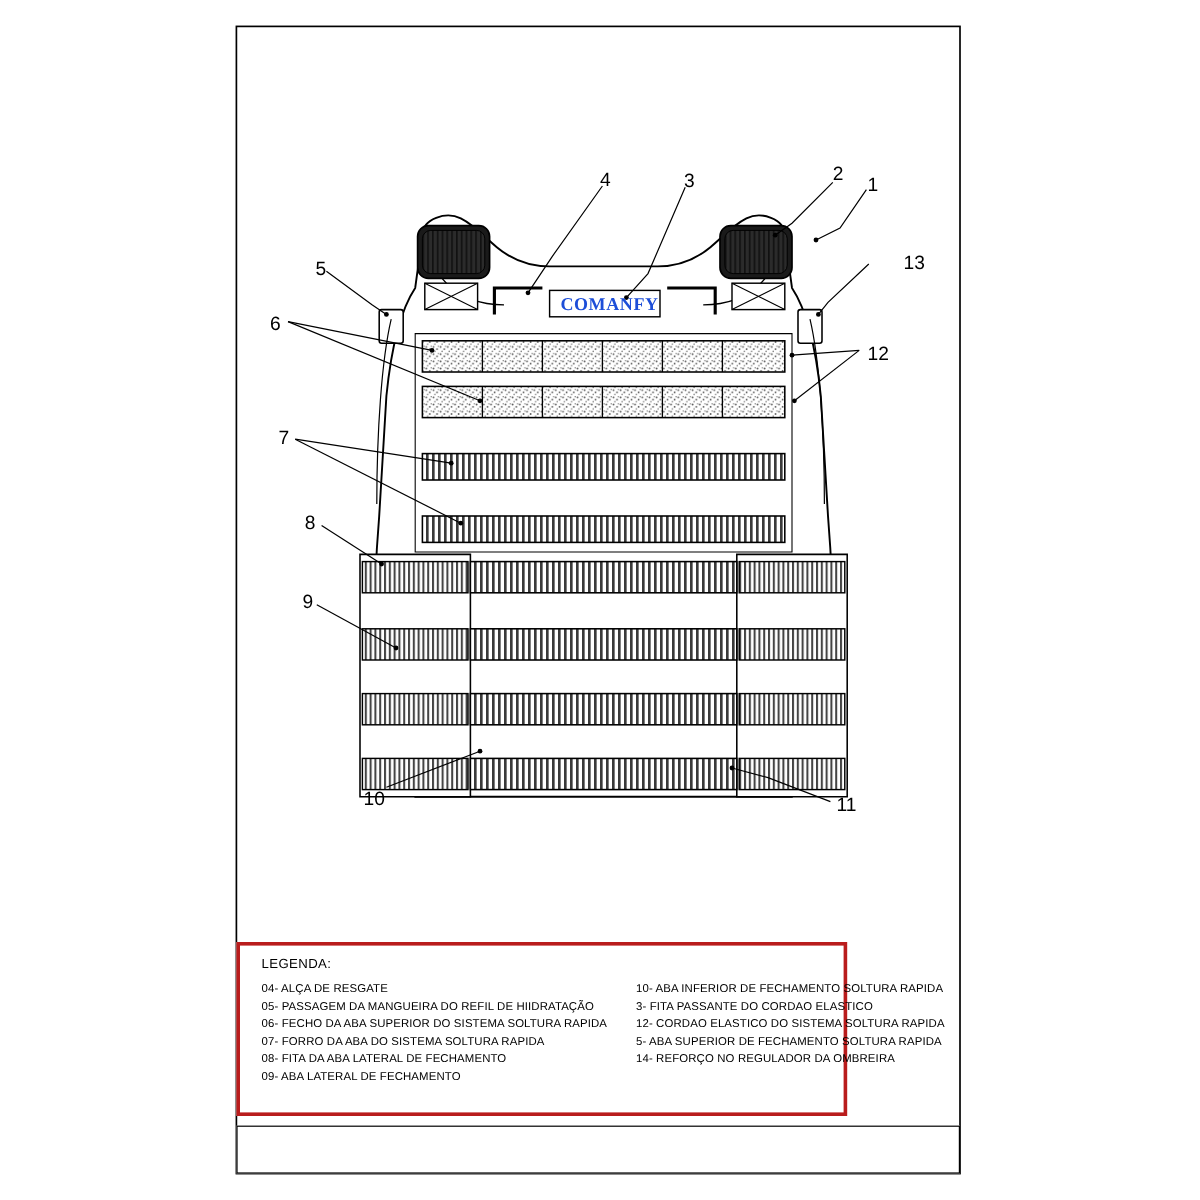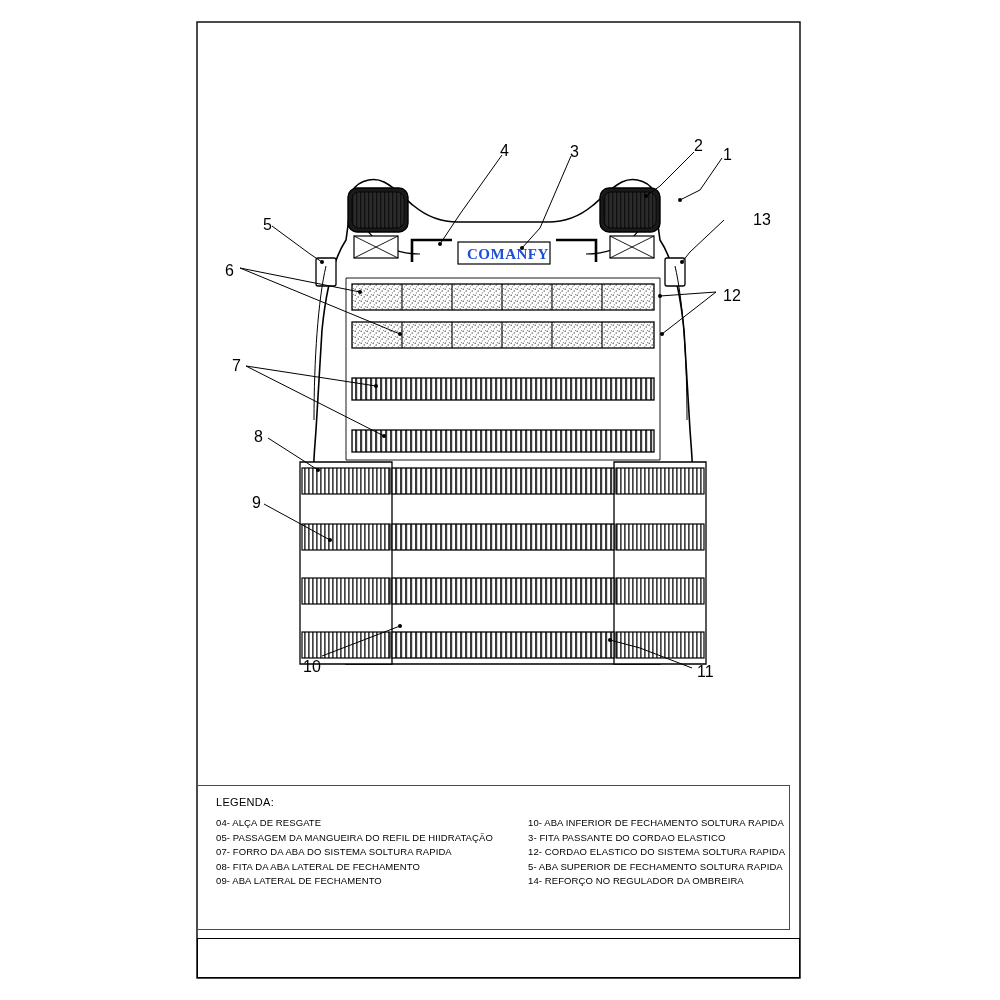--- a/index.html
+++ b/index.html
@@ -42,24 +42,24 @@
     font-weight: 700;
     font-size: 15px;
     letter-spacing: 0.5px;
     color: #1d4ed8;
     white-space: nowrap;
   }
   #legend-box {
     position: absolute;
     left: 197px;
     top: 785px;
-    width: 593px;
+    width: 509px;
     height: 145px;
     box-sizing: border-box;
-    border: 1px solid #b91c1c;
+    border: 3px solid #b91c1c;
     background: #fff;
   }
   #legend-title {
     position: absolute;
     left: 18px;
     top: 10px;
     font-size: 11px;
     letter-spacing: 0.3px;
   }
   .legend-col {
@@ -319,20 +319,21 @@
   <div class="callout-label" style="left:697px; top:664px;">11</div>
   <div class="callout-label" style="left:723px; top:288px;">12</div>
   <div class="callout-label" style="left:729px; top:212px;margin-left:24px;">13</div>
 
   <div id="legend-box">
     <div id="legend-title">LEGENDA:</div>
 
     <div class="legend-col" id="legend-col-left">
       <div class="legend-item">04- ALÇA DE RESGATE</div>
       <div class="legend-item">05- PASSAGEM DA MANGUEIRA DO REFIL DE HIIDRATAÇÃO</div>
+      <div class="legend-item">06- FECHO DA ABA SUPERIOR DO SISTEMA SOLTURA RAPIDA</div>
       <div class="legend-item">07- FORRO DA ABA DO SISTEMA SOLTURA RAPIDA</div>
       <div class="legend-item">08- FITA DA ABA LATERAL DE FECHAMENTO</div>
       <div class="legend-item">09- ABA LATERAL DE FECHAMENTO</div>
     </div>
 
     <div class="legend-col" id="legend-col-right">
       <div class="legend-item">10- ABA INFERIOR DE FECHAMENTO SOLTURA RAPIDA</div>
       <div class="legend-item">3- FITA  PASSANTE DO CORDAO ELASTICO</div>
       <div class="legend-item">12- CORDAO ELASTICO DO SISTEMA  SOLTURA RAPIDA</div>
       <div class="legend-item">5- ABA SUPERIOR DE FECHAMENTO SOLTURA RAPIDA</div>

